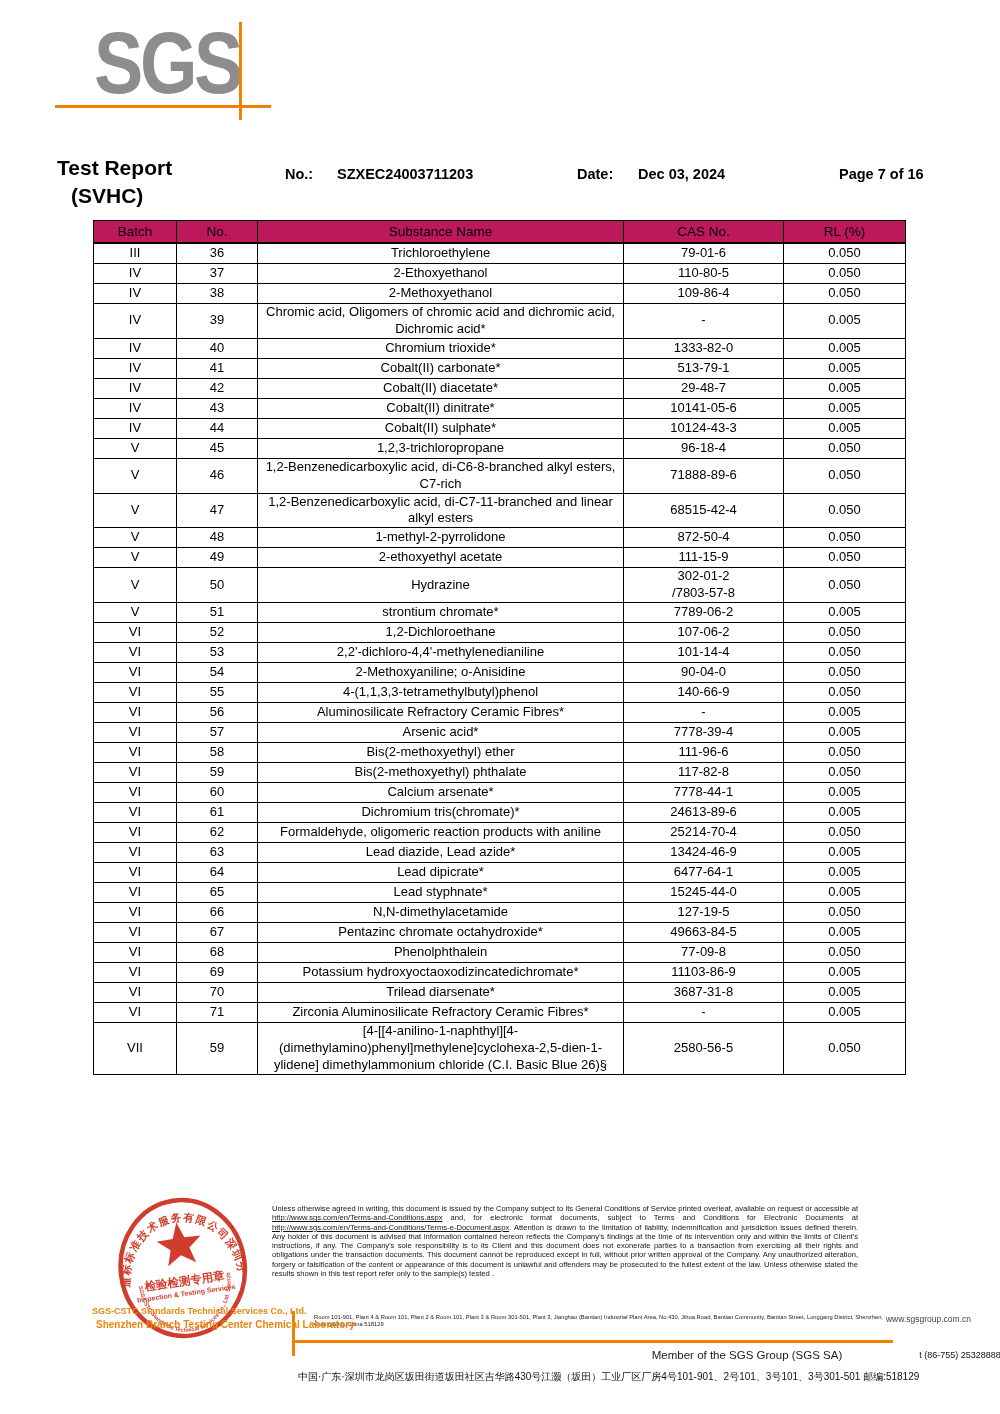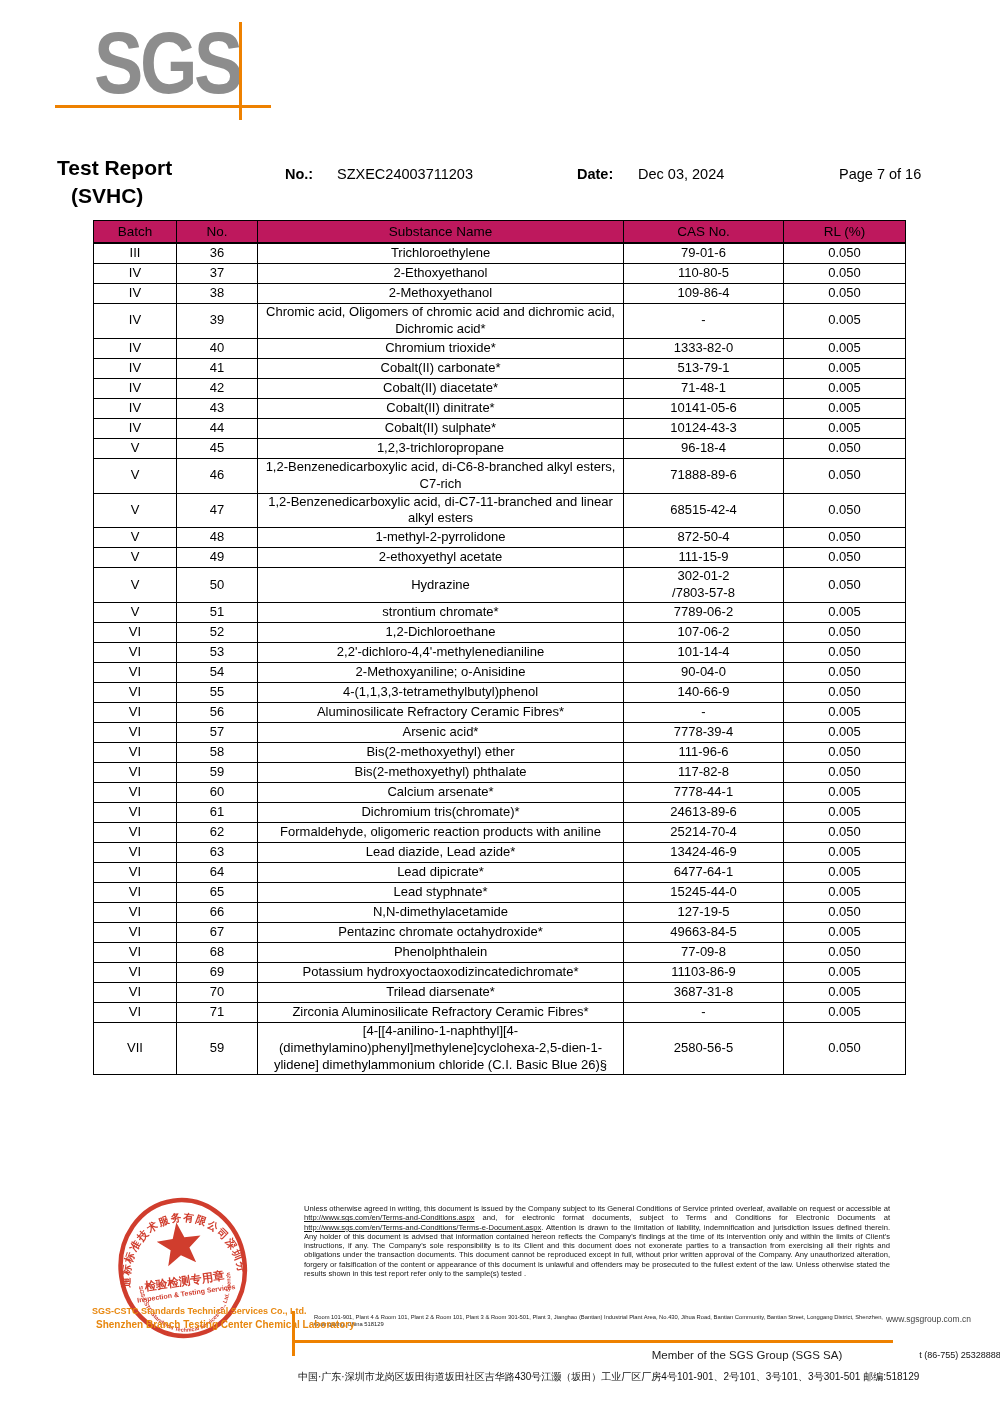--- a/index.html
+++ b/index.html
@@ -9,41 +9,41 @@
   
   .logo-text{position:absolute;left:94px;top:20px;font-size:88px;font-weight:900;
              color:#8d8d8d;line-height:86px;letter-spacing:-4px;
              transform:scaleX(.84);transform-origin:left top;}
   .logo-vline{position:absolute;left:239px;top:22px;width:3px;height:98px;background:#ee8100;}
   .logo-hline{position:absolute;left:55px;top:105px;width:216px;height:3px;background:#ee8100;}
 
   
   .title1{position:absolute;left:57px;top:156px;font-size:21px;font-weight:bold;}
   .title2{position:absolute;left:71px;top:184px;font-size:21px;font-weight:bold;}
-  .meta{position:absolute;top:166px;font-size:14.5px;white-space:nowrap;}
+  .meta{position:absolute;top:166px;font-size:14.5px;white-space:nowrap;font-weight:bold;}
   .m-no-l{left:285px;font-weight:bold;}
   .m-no-v{left:337px;}
   .m-date-l{left:577px;font-weight:bold;}
   .m-date-v{left:638px;}
   .m-page{left:839px;}
 
   
   table.svhc{position:absolute;left:93px;top:220px;width:812px;border-collapse:collapse;
              font-size:13px;table-layout:fixed;}
   table.svhc th,table.svhc td{border:1.5px solid #000;text-align:center;vertical-align:middle;
              padding:0 3px;line-height:1.3;}
   table.svhc th{background:#be185d;font-weight:normal;height:21px;font-size:13.5px;border-bottom-width:2px;}
   table.svhc td{height:19px;}
   td.c-cas{white-space:pre-line;}
   col.w-batch{width:83px;} col.w-no{width:81px;} col.w-name{width:366px;}
   col.w-cas{width:160px;} col.w-rl{width:122px;}
 
   
   .disclaimer{position:absolute;left:272px;top:1204px;width:586px;font-size:7.6px;
-              line-height:9.3px;text-align:justify;color:#151515;margin-left:32px;}
+              line-height:9.3px;text-align:justify;color:#151515;}
   .useg{text-decoration:underline;}
   .attention{position:absolute;left:272px;top:1296px;width:600px;font-size:8.6px;
              line-height:10px;font-weight:bold;color:#e87d00;}
   .addr-row1{position:absolute;left:314px;top:1314px;width:657px;display:flex;
              justify-content:space-between;align-items:flex-start;}
   .addr-en{font-size:5.8px;line-height:7px;color:#222;width:572px;}
   .website{font-size:8.5px;color:#454545;white-space:nowrap;}
   .addr-row2{position:absolute;left:298px;top:1326px;width:657px;display:flex;
              justify-content:space-between;align-items:center;font-size:9px;}
   .addr-cn{font-size:10px;color:#111;white-space:nowrap;margin-top:44px;}
@@ -142,21 +142,21 @@
       <td class="c-no">41</td>
       <td class="c-name">Cobalt(II) carbonate*</td>
       <td class="c-cas">513-79-1</td>
       <td class="c-rl">0.005</td>
     </tr>
 
     <tr>
       <td class="c-batch">IV</td>
       <td class="c-no">42</td>
       <td class="c-name">Cobalt(II) diacetate*</td>
-      <td class="c-cas">71-48-1</td>
+      <td class="c-cas">29-48-7</td>
       <td class="c-rl">0.005</td>
     </tr>
 
     <tr>
       <td class="c-batch">IV</td>
       <td class="c-no">43</td>
       <td class="c-name">Cobalt(II) dinitrate*</td>
       <td class="c-cas">10141-05-6</td>
       <td class="c-rl">0.005</td>
     </tr>

